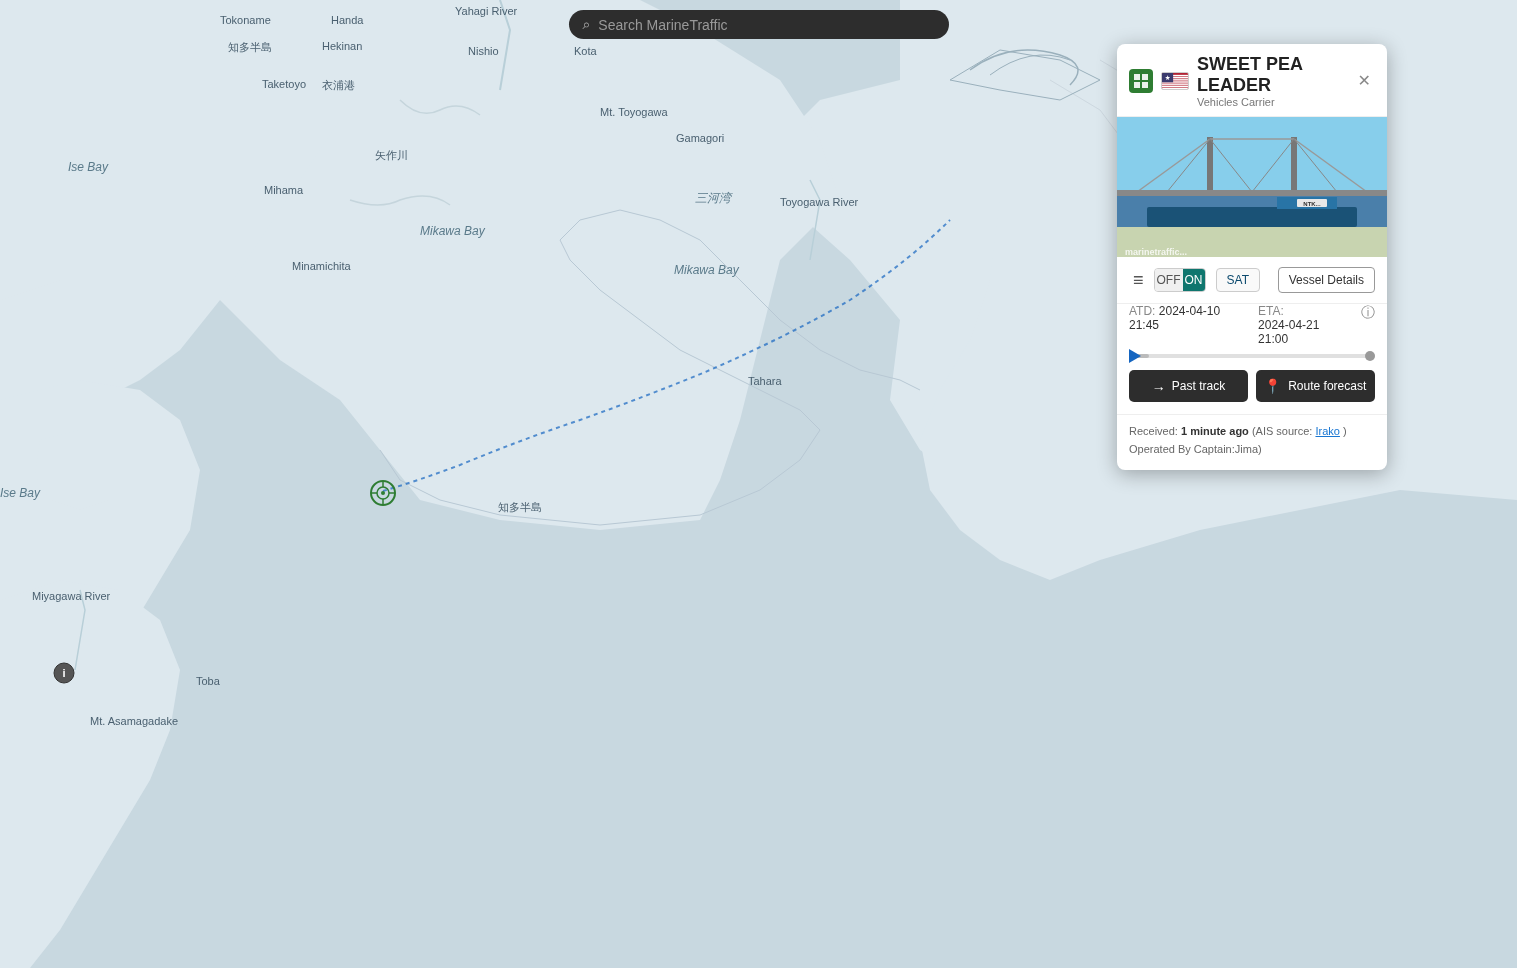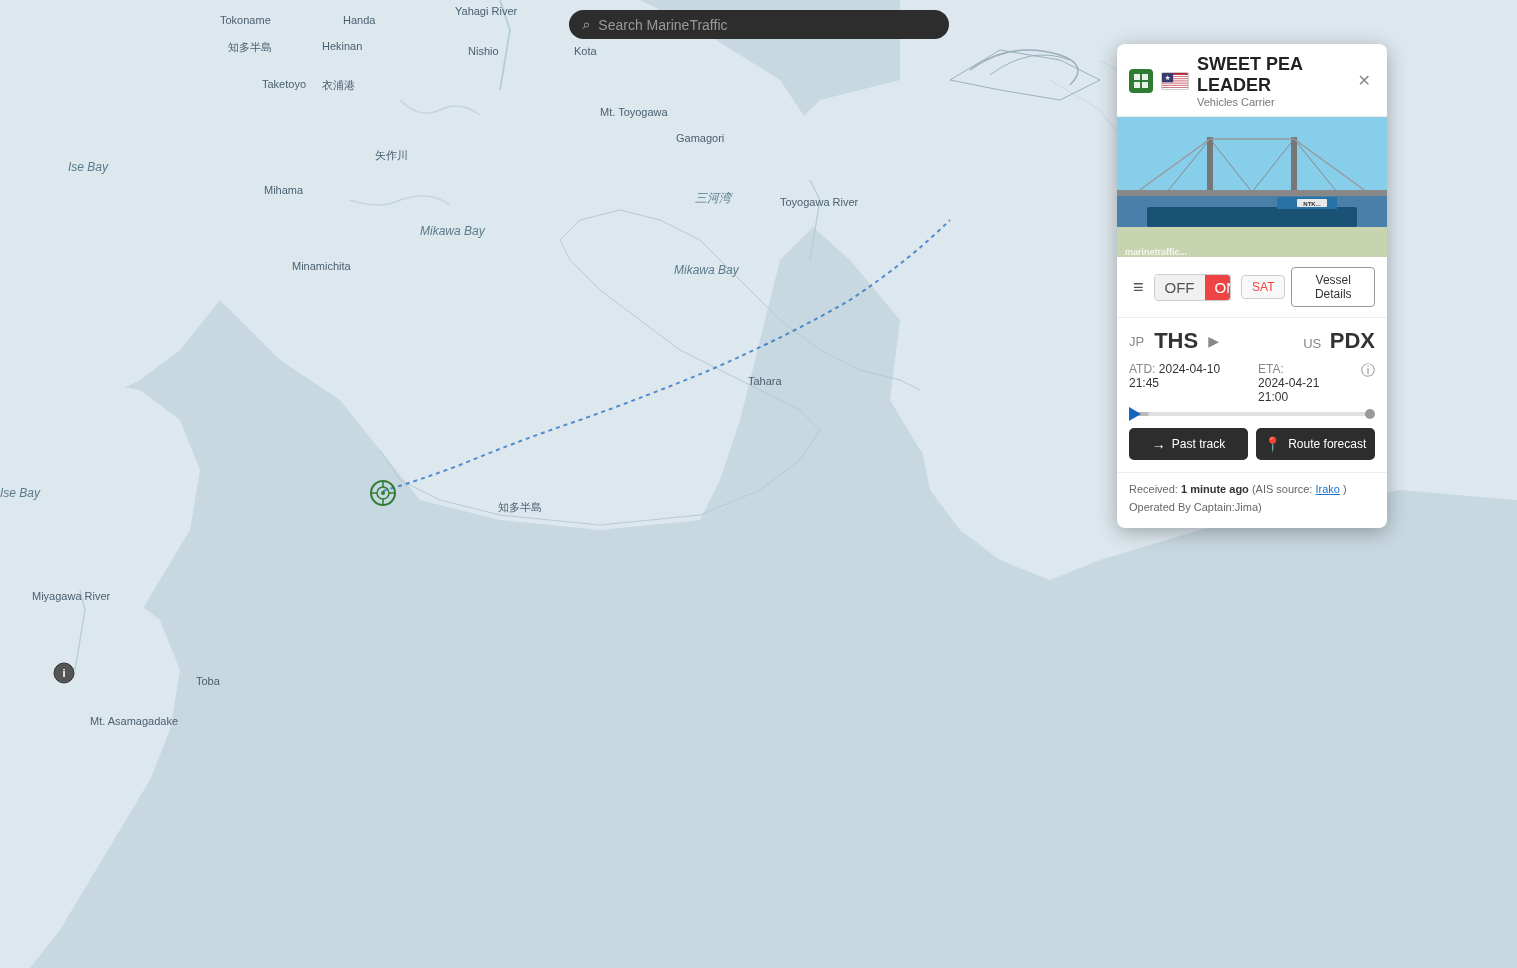--- a/index.html
+++ b/index.html
@@ -138,41 +138,41 @@
     }
 
     .toggle-group {
       display: flex;
       border: 1px solid #ccc;
       border-radius: 4px;
       overflow: hidden;
     }
 
     .toggle-btn {
-      padding: 4px 10px;
-      font-size: 15px;
+      padding: 4px 2px;
+      font-size: 12px;
       border: none;
       cursor: pointer;
       background: #f0f0f0;
       color: #555;
     }
 
     .toggle-btn.active {
-      background: #ef4444;
+      background: #0f766e;
       color: #fff;
     }
 
     .sat-btn {
       padding: 4px 10px;
       font-size: 12px;
       border: 1px solid #ccc;
       border-radius: 4px;
       cursor: pointer;
       background: #f9f9f9;
-      color: #ef4444;
+      color: #0c4a6e;
       margin-left: 4px;
     }
 
     .vessel-details-btn {
       margin-left: auto;
       padding: 5px 10px;
       font-size: 12px;
       background: #fff;
       border: 1px solid #999;
       border-radius: 4px;
@@ -397,21 +397,21 @@
 
     <path d="M950,80 L1000,50 L1060,60 L1100,80 L1060,100 L1000,90 Z" fill="none" stroke="#9ab0bc" stroke-width="1"></path>
     <path d="M970,70 Q1010,40 1060,55 Q1090,65 1070,85" fill="none" stroke="#9ab0bc" stroke-width="1.5"></path>
     <path d="M990,75 Q1030,45 1070,60" fill="none" stroke="#9ab0bc" stroke-width="1"></path>
 
     <path d="M383,491 Q420,480 460,465 Q520,440 580,420 Q650,395 710,370 Q790,335 850,300 Q910,260 950,220" fill="none" stroke="#1565c0" stroke-width="2" stroke-dasharray="4,4" opacity="0.7"></path>
   </svg>
 
   
   <div class="place-label" style="left:220px; top:14px">Tokoname</div>
-  <div class="place-label" style="left:343px; top:14px">Handa</div>
+  <div class="place-label" style="left:331px; top:14px">Handa</div>
   <div class="place-label" style="left:455px; top:5px">Yahagi River</div>
   <div class="place-label" style="left:228px; top:40px">知多半島</div>
   <div class="place-label" style="left:322px; top:40px">Hekinan</div>
   <div class="place-label" style="left:468px; top:45px">Nishio</div>
   <div class="place-label" style="left:574px; top:45px">Kota</div>
   <div class="place-label" style="left:262px; top:78px">Taketoyo</div>
   <div class="place-label" style="left:322px; top:78px">衣浦港</div>
   <div class="place-label" style="left:600px; top:106px">Mt. Toyogawa</div>
   <div class="place-label" style="left:676px; top:132px">Gamagori</div>
   <div class="place-label bay" style="left:68px; top:160px">Ise Bay</div>
@@ -526,29 +526,20 @@
   <div class="controls-row">
     <button class="menu-btn">≡</button>
     <div class="toggle-group">
       <button class="toggle-btn">OFF</button>
       <button class="toggle-btn active">ON</button>
     </div>
     <button class="sat-btn">SAT</button>
     <button class="vessel-details-btn">Vessel Details</button>
   </div>
 
-  <div class="route-info">
-    <span class="port-country">JP</span>
-    <span class="port-code">THS</span>
-    <span class="route-arrow">▶</span>
-    <div class="port-right">
-      <span class="port-country">US</span>
-      <span class="port-code">PDX</span>
-    </div>
-  </div>
 
   <div class="dates-row">
     <div>
       <span class="label">ATD:</span>
       <span class="value">2024-04-10 21:45</span>
     </div>
     <div>
       <div class="label">ETA:</div>
       <div class="value">2024-04-21 21:00</div>
     </div>

